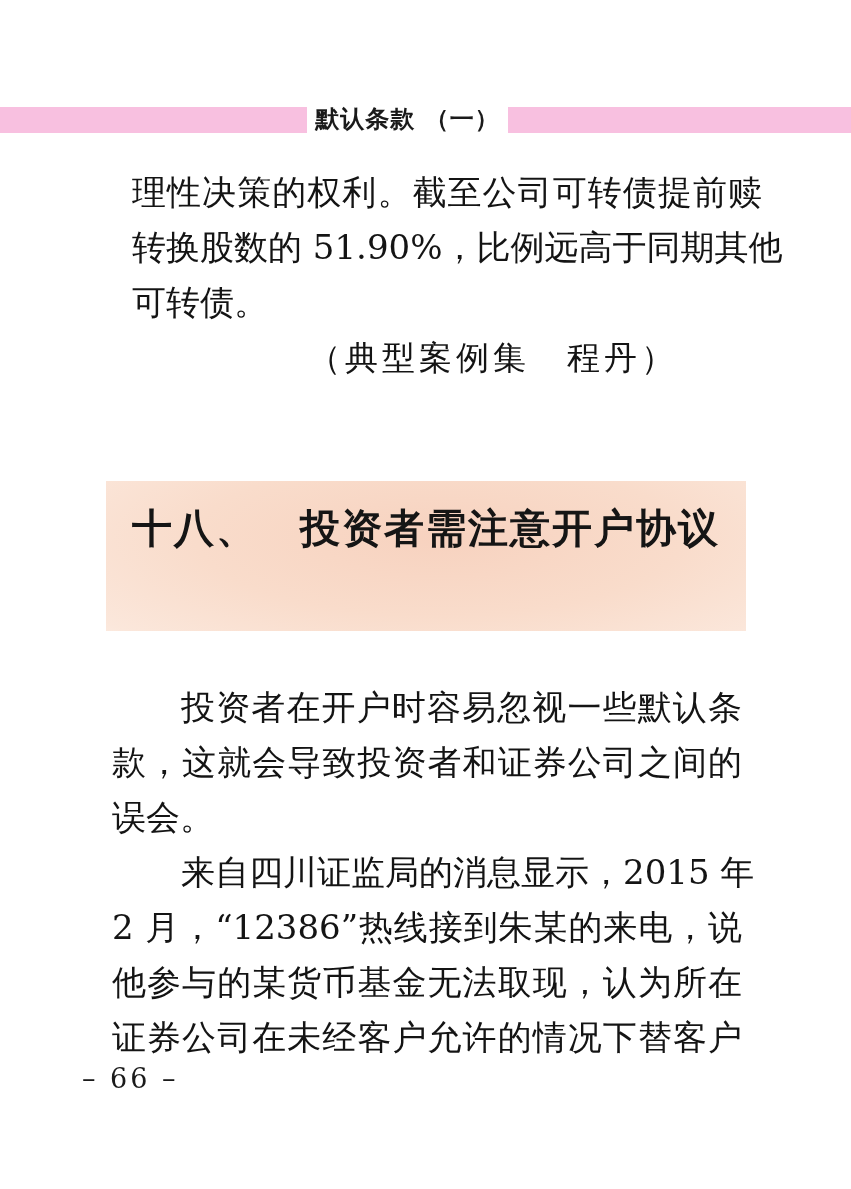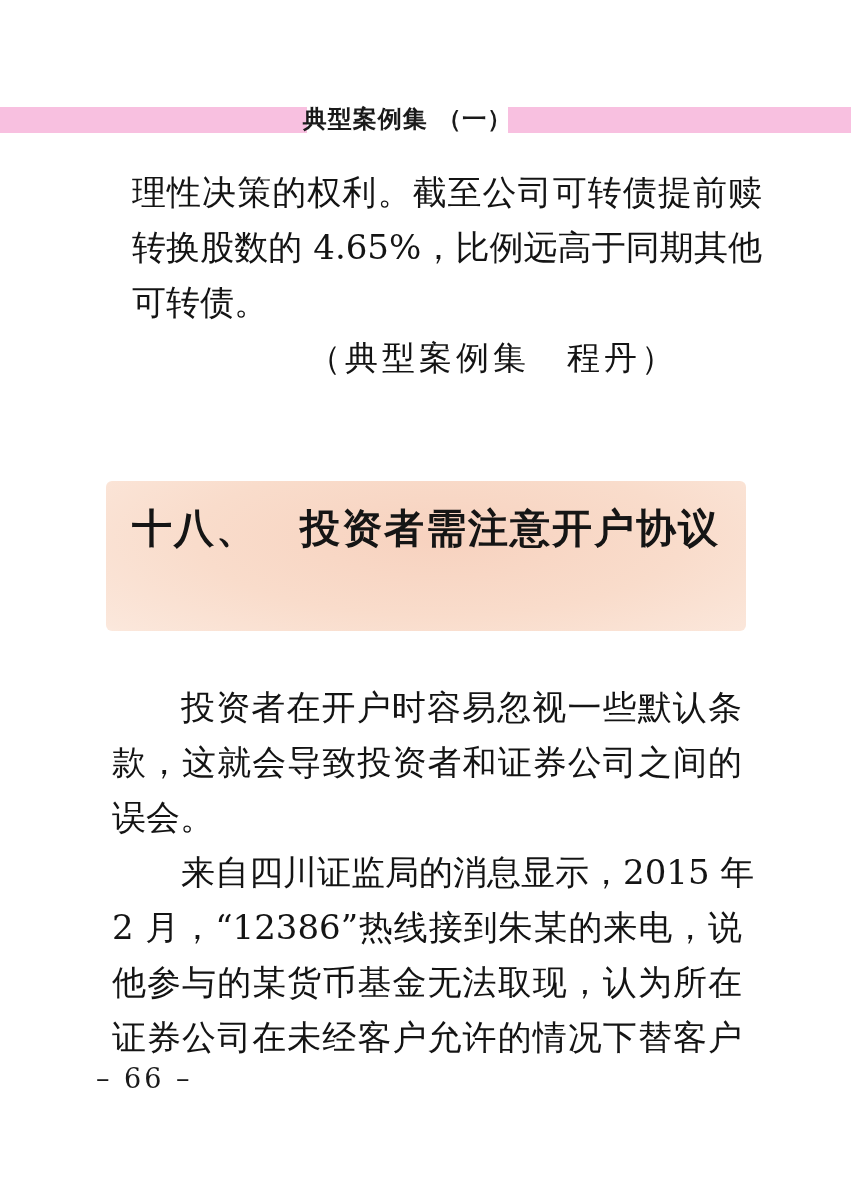--- a/index.html
+++ b/index.html
@@ -40,49 +40,48 @@
     font-size:33px; text-align:right; padding-right:84px; box-sizing:border-box;
     letter-spacing:4px;
   }
 
   
   .heading-block {
     position:absolute; top:481px; left:106px; width:640px; height:150px;
     text-align:center; font-weight:bold; color:#151515;
     background: radial-gradient(ellipse 95% 130% at 52% 38%,
         #f7d2bf 0%, #f9dccb 40%, #fbe7db 70%, #fef6f1 90%, #ffffff 100%);
-    border-radius: 6px;
   }
   .heading-line { font-size:40px; line-height:58px; white-space:nowrap; }
   .heading-line.first { padding-top:18px; letter-spacing:2px; }
   .heading-line.second { letter-spacing:8px; }
 
   .para2 { position:absolute; top:680px; left:0; width:851px; }
 
   
   .page-number {
-    position:absolute; left:96px; top:1064px;
+    position:absolute; left:82px; top:1064px;
     font-size:27px; line-height:30px; letter-spacing:3px; color:#1a1a1a;
     white-space:nowrap;
   }
 </style>
 </head>
 <body>
 
 <div class="page">
 
   <div class="running-head">
     <div class="band band-left"></div>
     <div class="band band-right"></div>
-    <div class="running-title">典型案例集 （一）</div>
+    <div class="running-title">默认条款 （一）</div>
   </div>
 
   <div class="para1">
     <div class="bodyline">理性决策的权利。截至公司可转债提前赎</div>
-    <div class="bodyline">转换股数的 4.65%，比例远高于同期其他</div>
+    <div class="bodyline">转换股数的 51.90%，比例远高于同期其他</div>
     <div class="bodyline short">可转债。</div>
     <div class="attribution">（典型案例集　程丹）</div>
   </div>
 
   <div class="heading-block">
     <div class="heading-line first">十八、　投资者需注意开户协议</div>
   </div>
 
   <div class="para2">
     <div class="bodyline indent">投资者在开户时容易忽视一些默认条</div>

